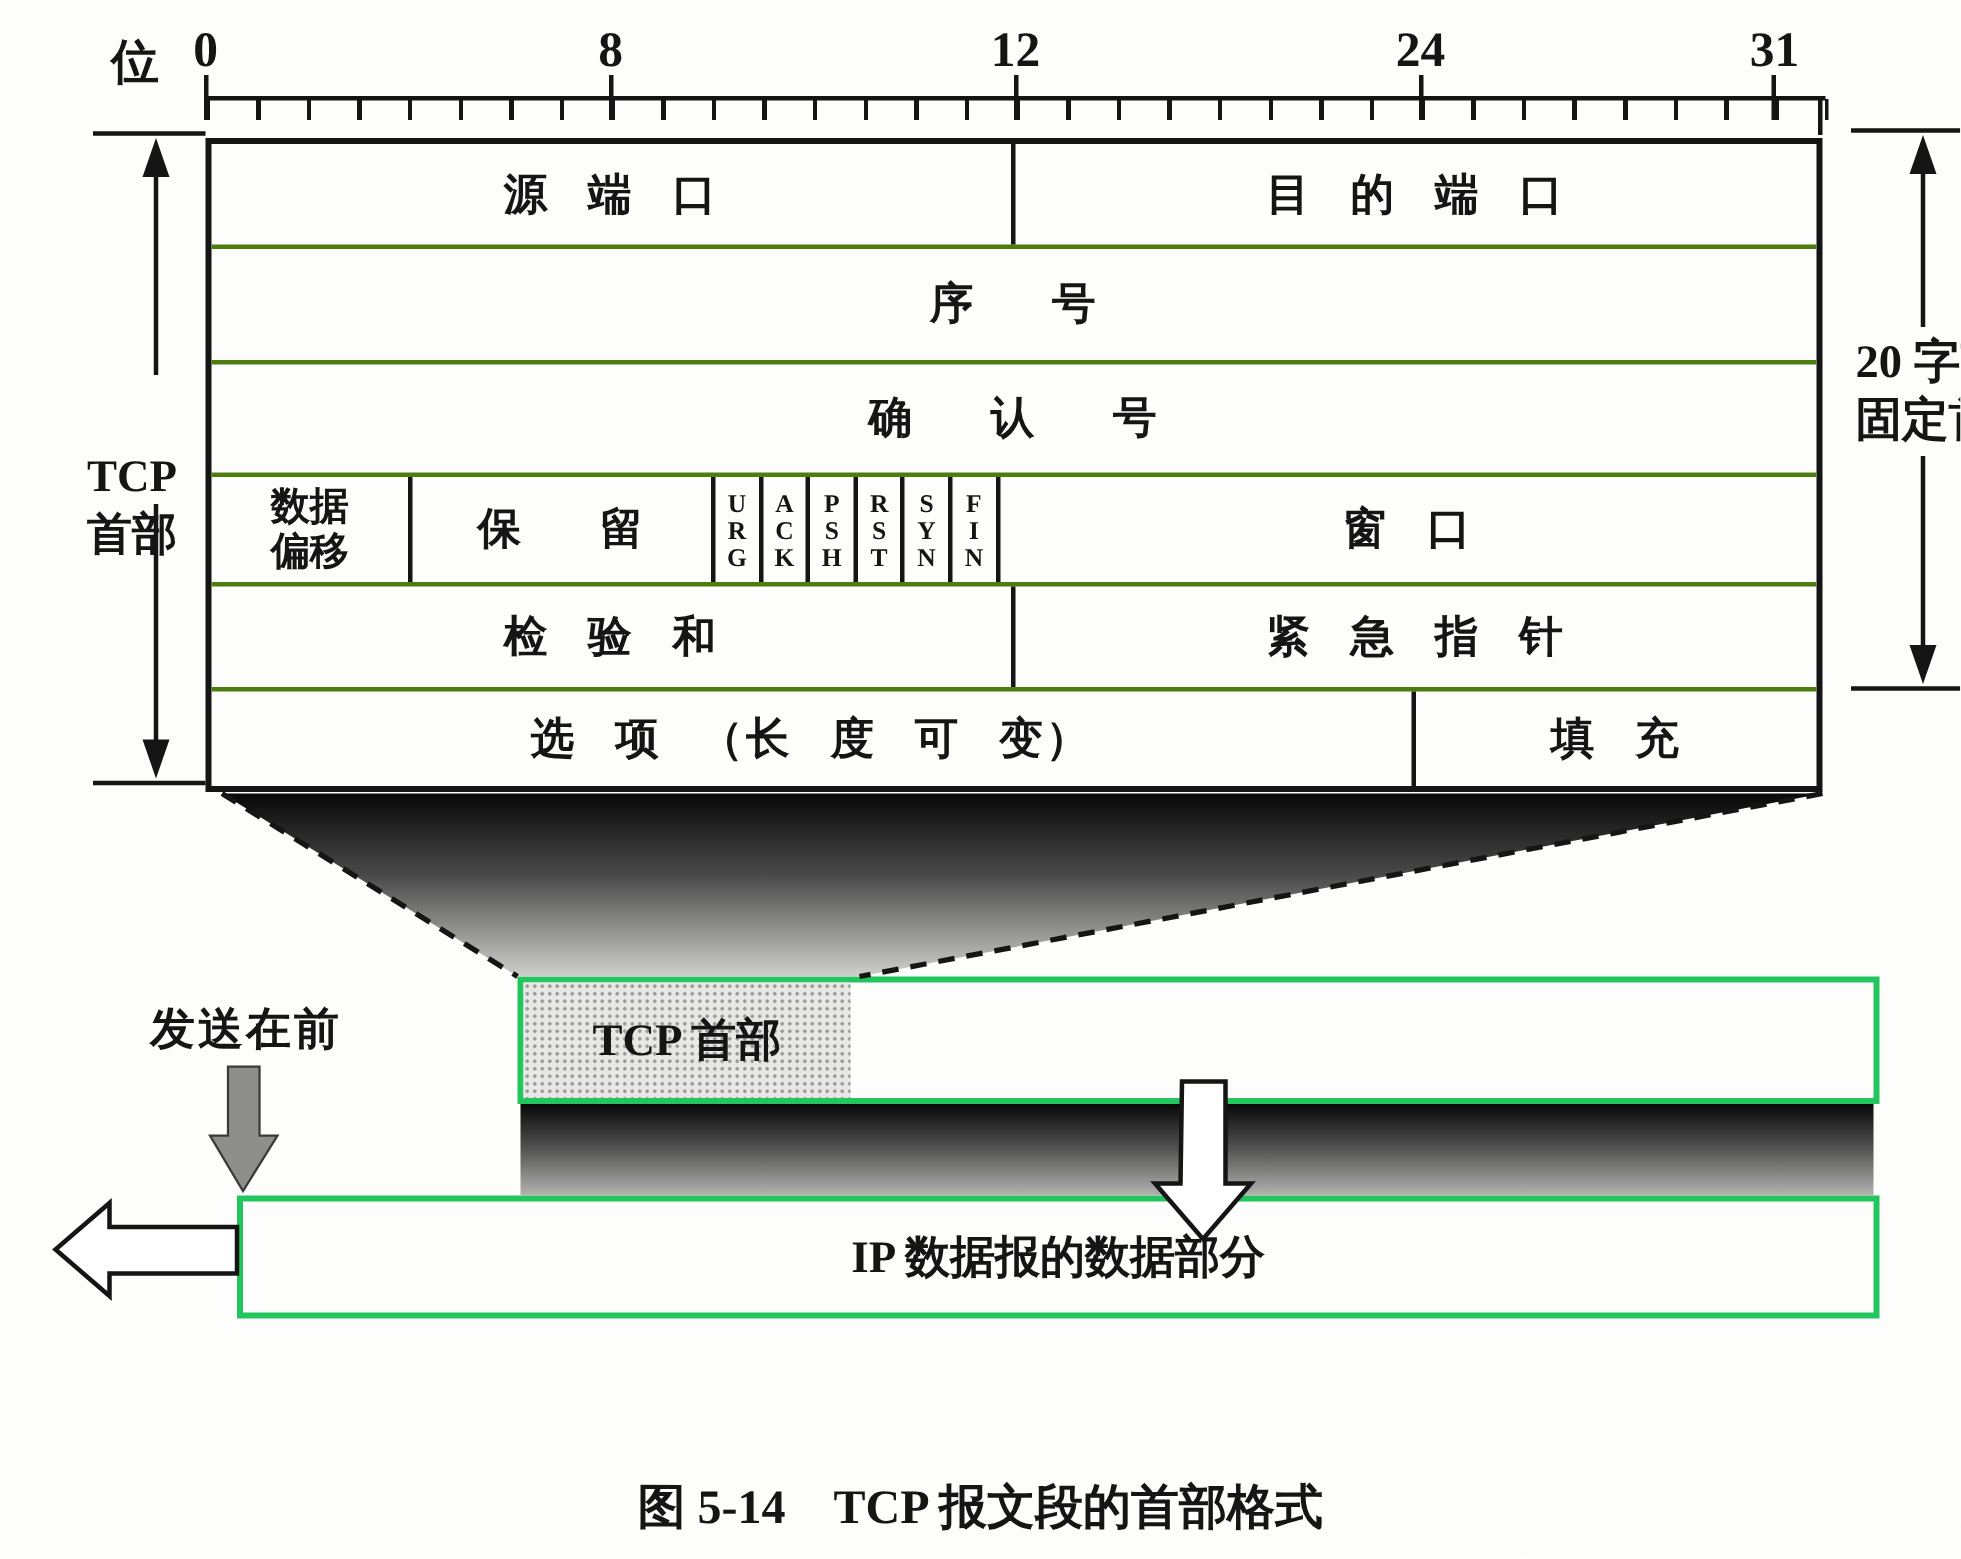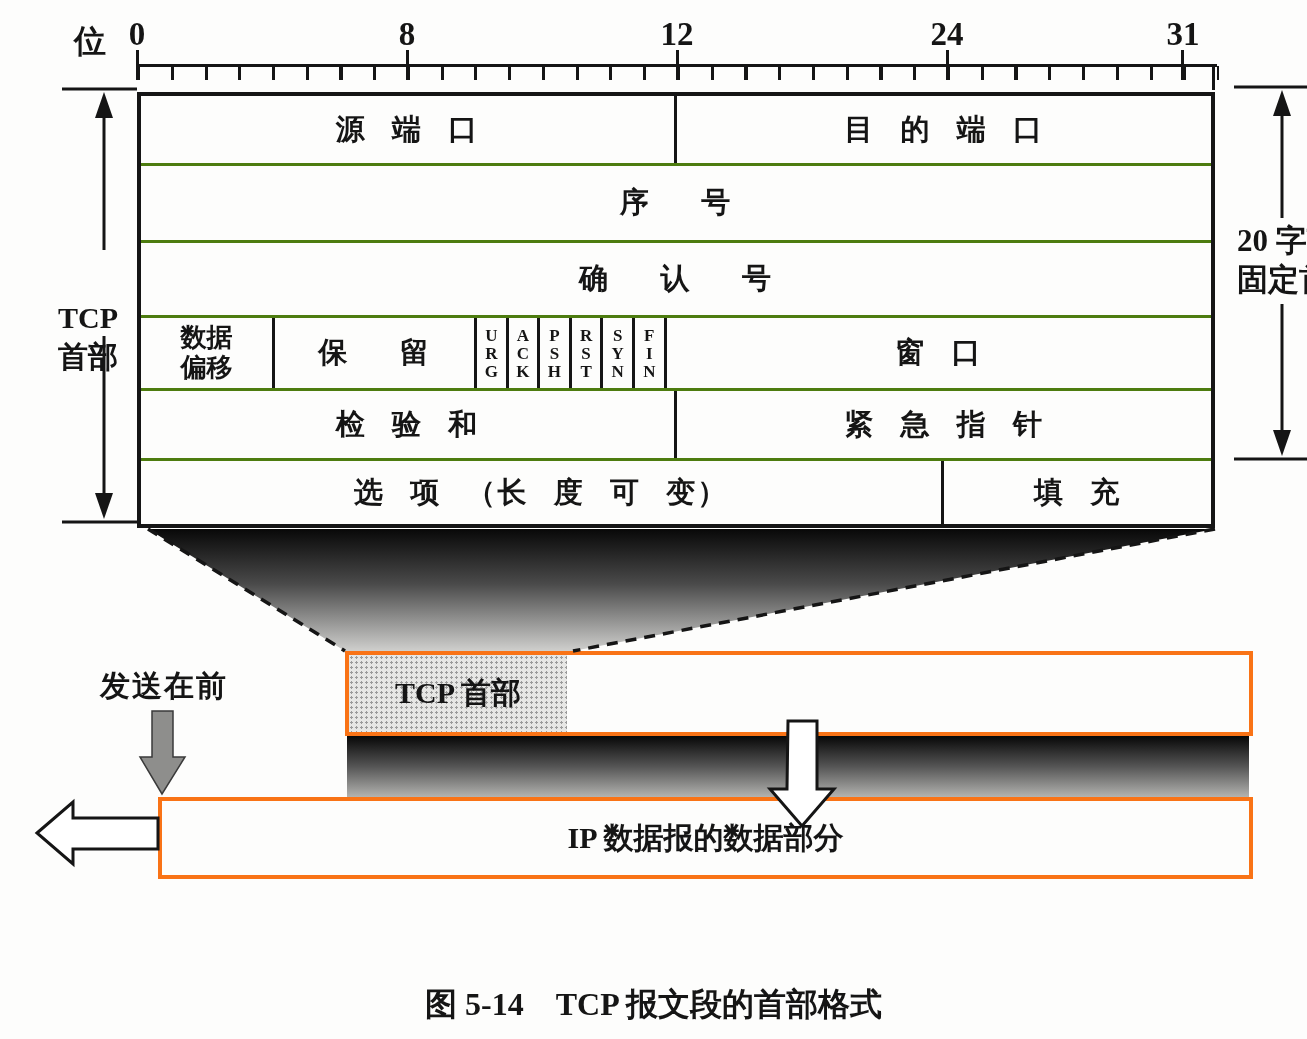--- a/index.html
+++ b/index.html
@@ -23,21 +23,21 @@
   .hrow{display:flex;box-sizing:border-box;align-items:stretch;}
   .hrow + .hrow{border-top:3px solid #4d7c0f;}
   .hcell{display:flex;align-items:center;justify-content:center;box-sizing:border-box;
     overflow:hidden;}
   .hcell + .hcell{border-left:3px solid #151515;}
   .cell-label{font-size:29px;font-weight:700;white-space:pre;word-spacing:16px;letter-spacing:2px;}
   .two-line{font-size:26px;font-weight:700;line-height:1.15;text-align:center;}
   .flag .flagtxt{writing-mode:vertical-rl;text-orientation:upright;
     font-size:17px;font-weight:700;line-height:1;letter-spacing:-1px;font-family:"Liberation Serif",serif;}
   
-  .pktbox{position:absolute;border:4px solid #f97316;box-sizing:border-box;display:flex;
+  .pktbox{position:absolute;border:4px solid #22c55e;box-sizing:border-box;display:flex;
     background:#fdfdfc;z-index:1;}
   .pktcell{display:flex;align-items:center;justify-content:center;box-sizing:border-box;
     font-size:30px;font-weight:700;white-space:pre;}
   .pktcell + .pktcell{border-left:3px solid #151515;}
   #tcp-header-cell{background-color:#e7e7e5;
     background-image:radial-gradient(#9a9a9a 1.2px,transparent 1.2px);background-size:5px 5px;}
   
   #send-first{position:absolute;left:100px;top:666px;font-size:30px;font-weight:600;
     letter-spacing:2px;white-space:pre;}
   #brace-left-label{position:absolute;left:58px;top:254px;width:84px;text-align:left;

